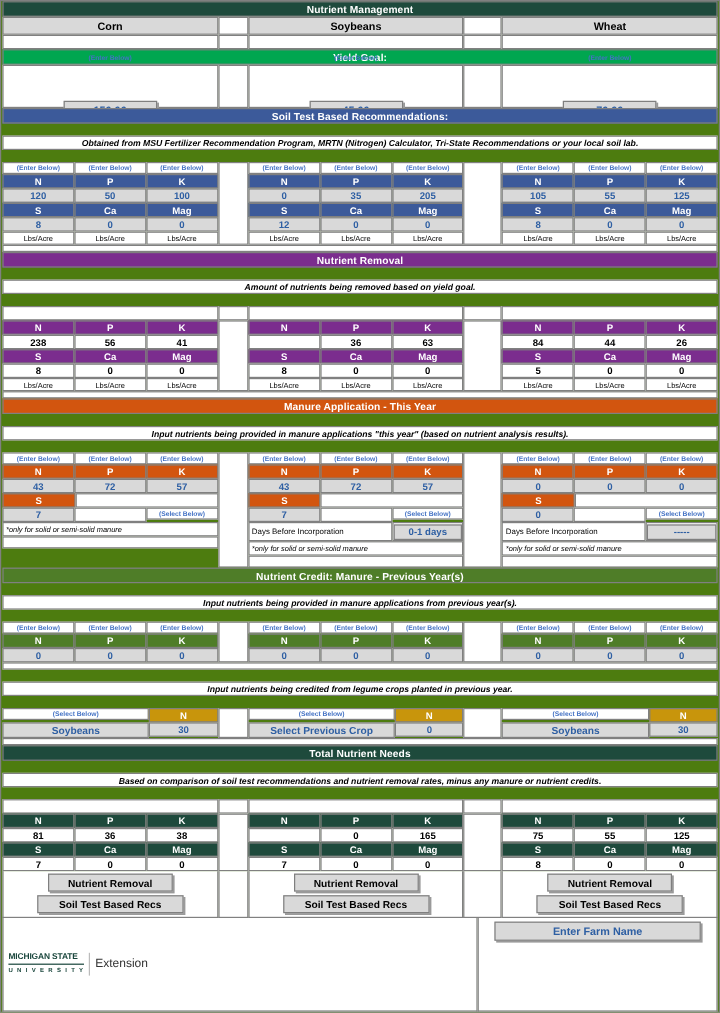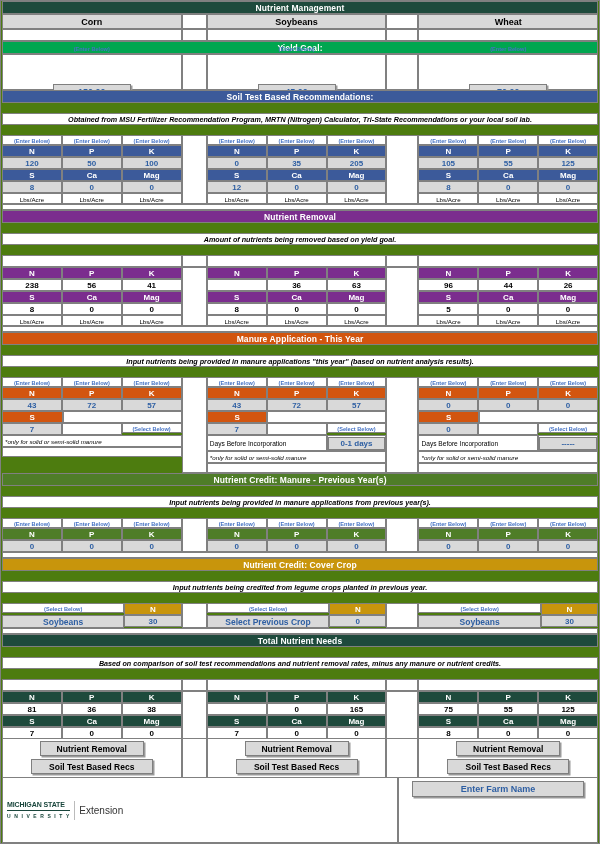--- a/index.html
+++ b/index.html
@@ -391,21 +391,21 @@
         </div>
       </div>
       <div class="spacer-cell spacer b"></div>
       <div class="col">
         <div class="cells">
           <div class="hdr purple">N</div>
           <div class="hdr purple">P</div>
           <div class="hdr purple">K</div>
         </div>
         <div class="cells">
-          <div class="val white">96</div>
+          <div class="val white">84</div>
           <div class="val white">44</div>
           <div class="val white">26</div>
         </div>
         <div class="cells">
           <div class="hdr purple">S</div>
           <div class="hdr purple">Ca</div>
           <div class="hdr purple">Mag</div>
         </div>
         <div class="cells">
           <div class="val white">5</div>
@@ -588,21 +588,20 @@
         </div>
         <div class="cells">
           <div class="val">0</div>
           <div class="val">0</div>
           <div class="val">0</div>
         </div>
       </div>
     </div>
   <div class="gaprow"></div>
 
-  <div class="band gold">Nutrient Credit: Cover Crop</div>
   <div class="subnote">Input nutrients being credited from legume crops planted in previous year.</div>
   <div class="tri" id="cover-grid">
       <div class="col">
         <div class="ccrow">
           <div class="cc-sel sel-hint">(Select Below)</div>
           <div class="cc-n hdr gold">N</div>
         </div>
         <div class="ccrow">
           <div class="cc-sel cc-name">Soybeans</div>
           <div class="cc-n val">30</div>

